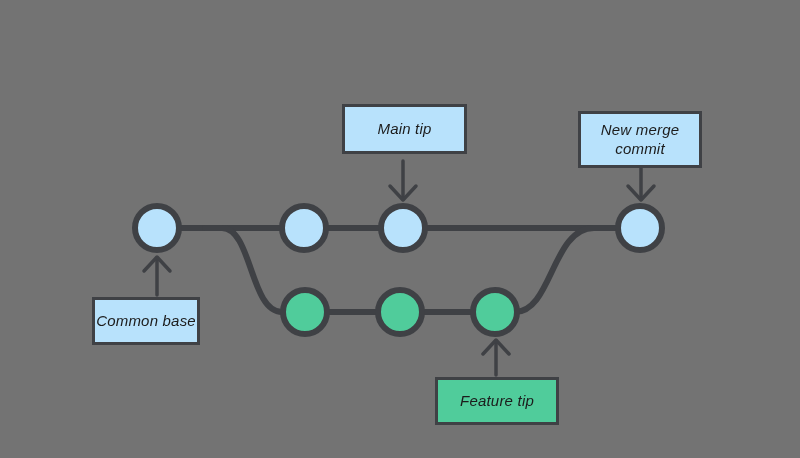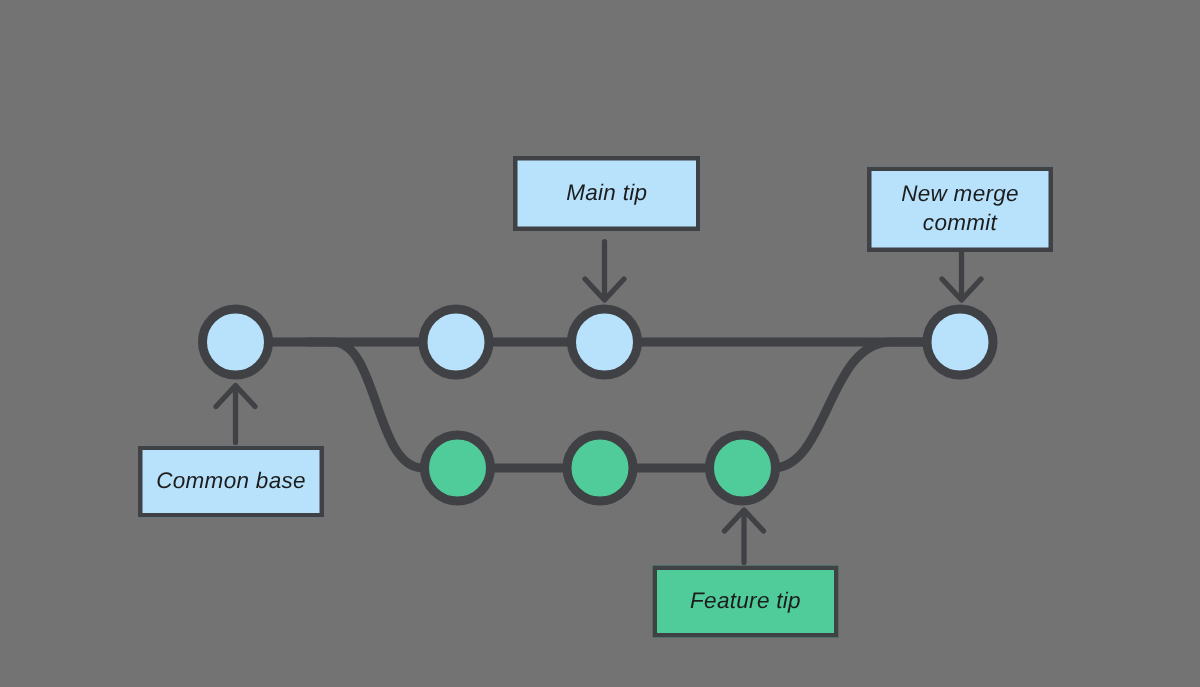--- a/index.html
+++ b/index.html
@@ -106,21 +106,21 @@
 
   <div class="label-box blue" style="left:342px; top:104px; width:125px; height:50px;">
     <span>Main tip</span>
   </div>
 
   <div class="label-box blue" style="left:578px; top:101px; width:124px; height:57px;margin-top:10px;">
     <span>New merge
 commit</span>
   </div>
 
-  <div class="label-box blue" style="left:92px; top:297px; width:124px; height:48px;text-align:right;">
+  <div class="label-box blue" style="left:92px; top:297px; width:108px; height:48px;text-align:right;">
     <span>Common base</span>
   </div>
 
   <div class="label-box green" style="left:435px; top:377px; width:124px; height:48px;text-align:right;">
     <span>Feature tip</span>
   </div>
 
 </div>
 
 </body></html>

